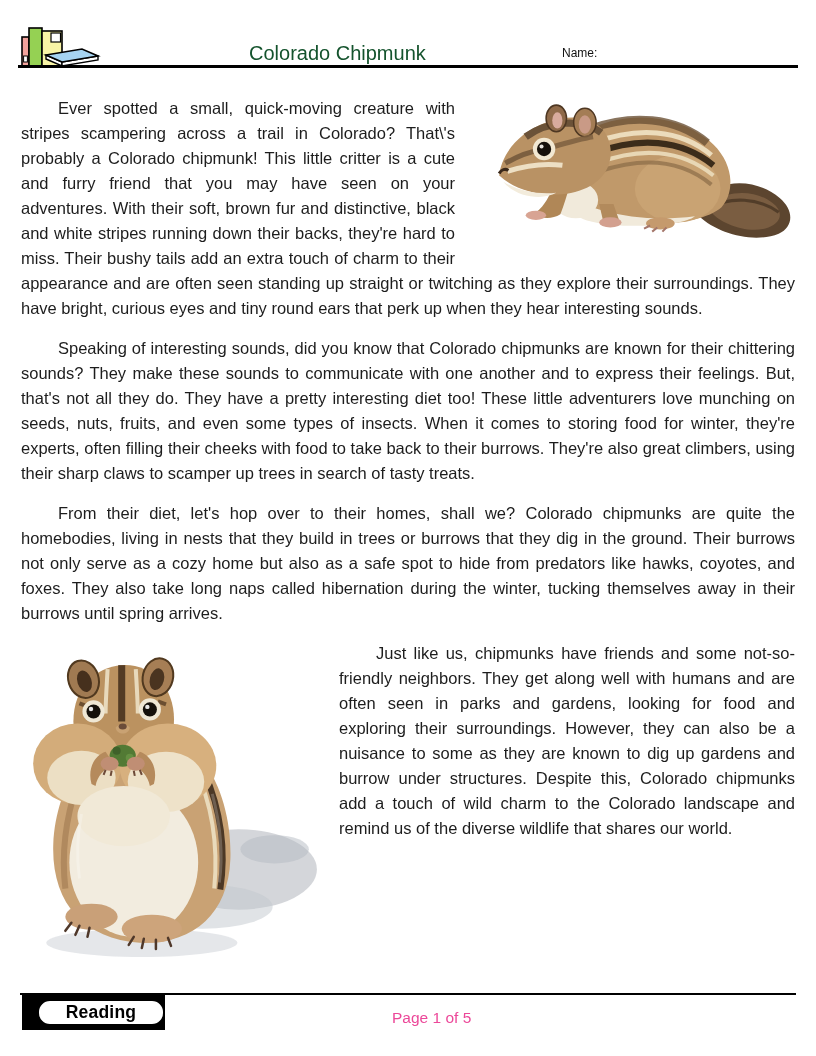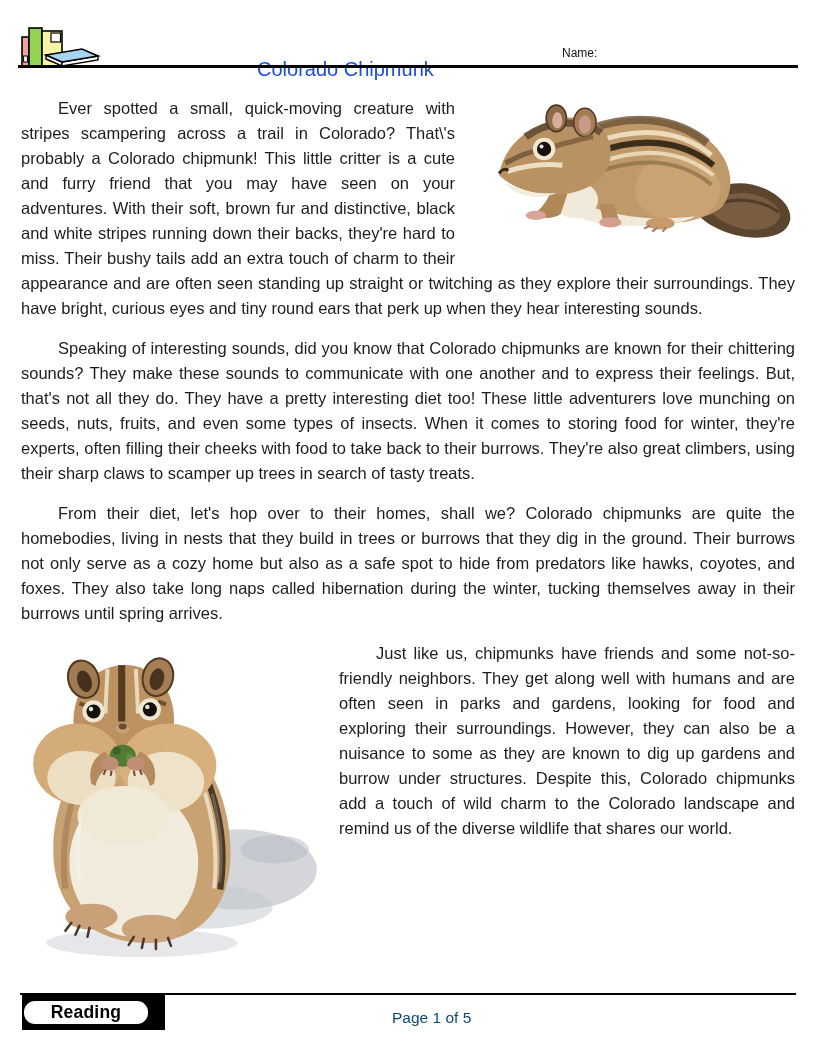--- a/index.html
+++ b/index.html
@@ -4,22 +4,22 @@
 <style>
   html,body { margin:0; padding:0; background:#fff; }
   .page {
     position:relative; width:816px; height:1056px; margin:0 auto;
     background:#ffffff; overflow:hidden;
     font-family:"Liberation Sans", sans-serif; color:#1d1d1d;
   }
   
   .logo-svg { position:absolute; left:20px; top:12px; }
   .hdr-title {
-    position:absolute; left:257px; top:42px;
-    font-size:20px; color:#1d4ed8; white-space:nowrap;margin-top:16px;
+    position:absolute; left:249px; top:42px;
+    font-size:20px; color:#14532d; white-space:nowrap;
   }
   .hdr-name {
     position:absolute; left:562px; top:46px;
     font-size:12px; color:#121212; white-space:nowrap;
   }
   .hdr-rule { position:absolute; left:18px; right:18px; top:65px; height:3px; background:#000; }
   
   .passage {
     position:absolute; left:21px; right:21px; top:96px;
     font-size:16.5px; line-height:25px; text-align:justify;
@@ -27,29 +27,29 @@
   .para { margin:0 0 15px 0; text-indent:37px; }
   .fl-r { float:right; width:330px; height:168px; margin:0 0 2px 10px;
           display:flex; justify-content:flex-end; align-items:flex-start; }
   .fl-r svg { margin-top:6px; }
   .fl-l { float:left; width:308px; height:320px; margin:2px 10px 0 0;
           display:flex; justify-content:flex-start; align-items:flex-start; }
   
   .ftr-rule { position:absolute; left:20px; right:20px; top:993px; height:2px; background:#000; }
   .ftr-badge {
     position:absolute; left:22px; top:995px; width:143px; height:35px;
-    background:#000; display:flex; align-items:center; justify-content:flex-start;
+    background:#000; display:flex; align-items:center; justify-content:flex-end;
   }
   .ftr-pill {
     background:#fff; border:2.5px solid #000; border-radius:13px;
     width:124px; height:23px; display:flex; align-items:center; justify-content:center;
     font-weight:bold; font-size:17.5px; color:#000; letter-spacing:0.2px;
   }
   .ftr-site { position:absolute; left:170px; top:1015px; font-size:15px; color:#1a1a1a; }
-  .ftr-page { position:absolute; left:392px; top:1009px; font-size:15.5px; color:#0c4a6e; }
+  .ftr-page { position:absolute; left:392px; top:1009px; font-size:15.5px; color:#ec4899; }
 </style>
 </head>
 <body>
 
 <div class="page">
 
   <svg class="logo-svg" width="88" height="56" viewBox="0 0 88 56">
     <rect x="2" y="25" width="7" height="29" stroke="#000" stroke-width="1.6" fill="#f2a29c"></rect>
     <rect x="3.6" y="44" width="3.8" height="6" fill="#ffffff" stroke="#000" stroke-width="1"></rect>
     <rect x="9" y="16" width="13" height="38" stroke="#000" stroke-width="1.6" fill="#95d153"></rect>

